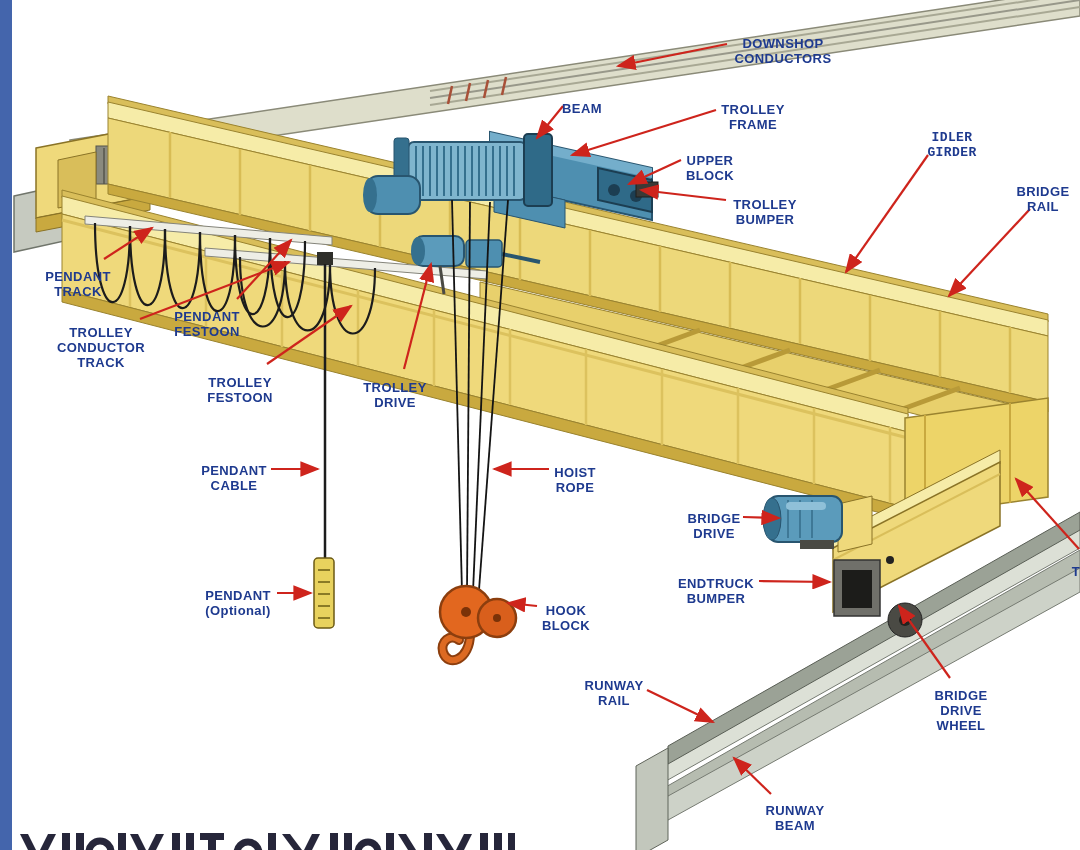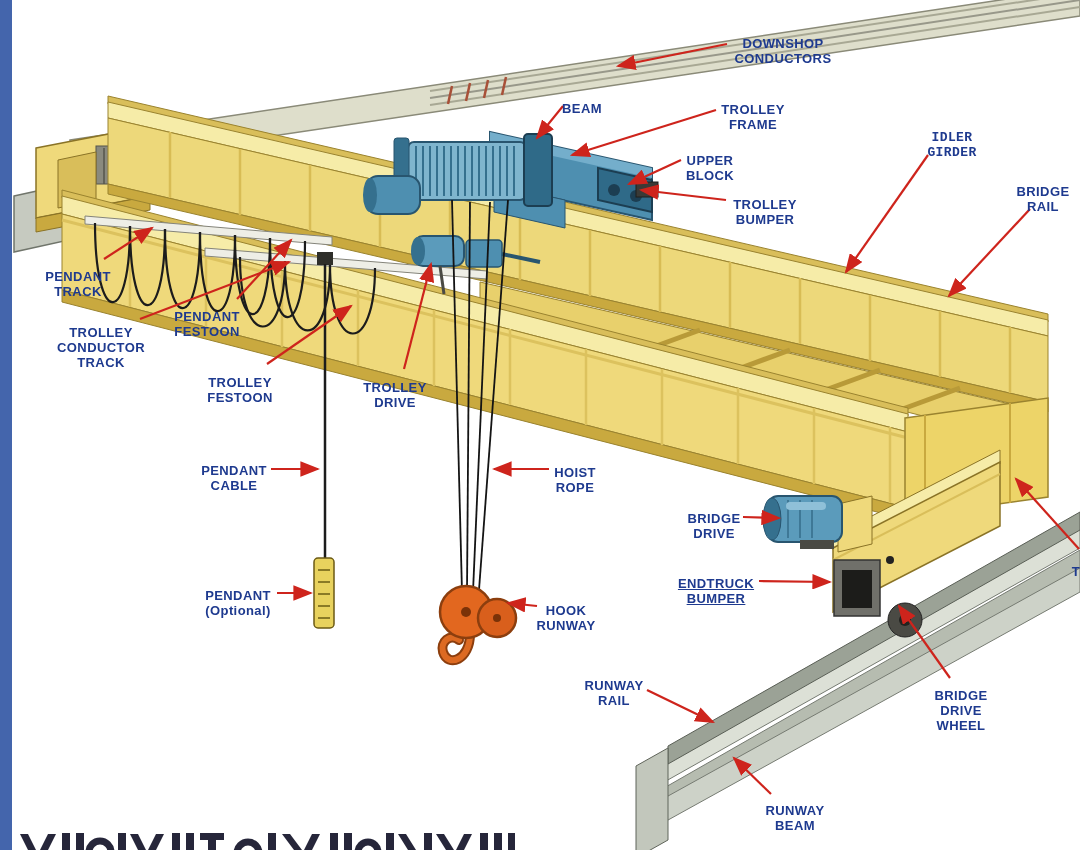--- a/index.html
+++ b/index.html
@@ -312,24 +312,24 @@
 FESTOON</div>
       <div class="part-label" style="left: 395px; top: 372px;">TROLLEY
 DRIVE</div>
       <div class="part-label" style="left: 234px; top: 455px;">PENDANT
 CABLE</div>
       <div class="part-label" style="left: 575px; top: 457px;">HOIST
 ROPE</div>
       <div class="part-label" style="left: 238px; top: 580px;">PENDANT
 (Optional)</div>
       <div class="part-label" style="left: 566px; top: 595px;">HOOK
-RUNWAY</div>
+BLOCK</div>
       <div class="part-label" style="left: 714px; top: 503px;">BRIDGE
 DRIVE</div>
-      <div class="part-label" style="left: 716px; top: 568px; text-decoration: underline;">ENDTRUCK
+      <div class="part-label" style="left: 716px; top: 568px;">ENDTRUCK
 BUMPER</div>
       <div class="part-label" style="left: 614px; top: 670px;">RUNWAY
 RAIL</div>
       <div class="part-label" style="left: 961px; top: 680px;">BRIDGE
 DRIVE
 WHEEL</div>
       <div class="part-label" style="left: 795px; top: 795px;">RUNWAY
 BEAM</div>
       <div class="part-label" style="left: 1076px; top: 556px;">T</div>
     </div>

